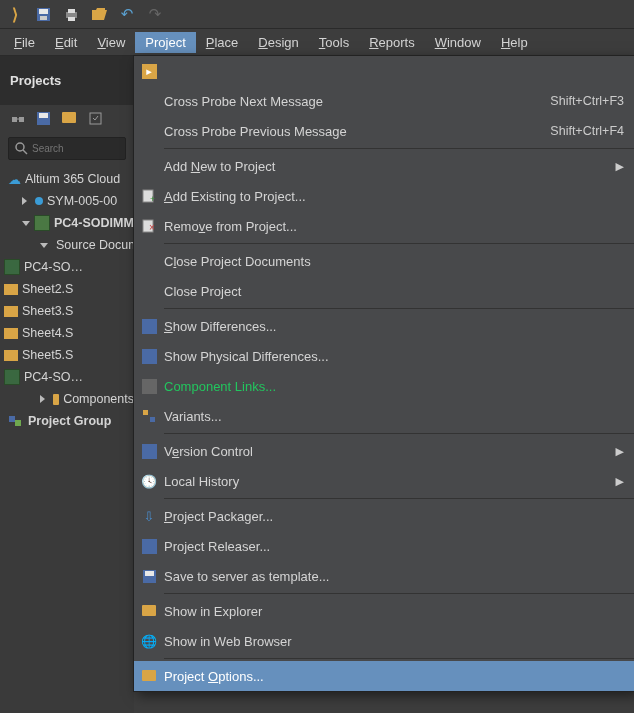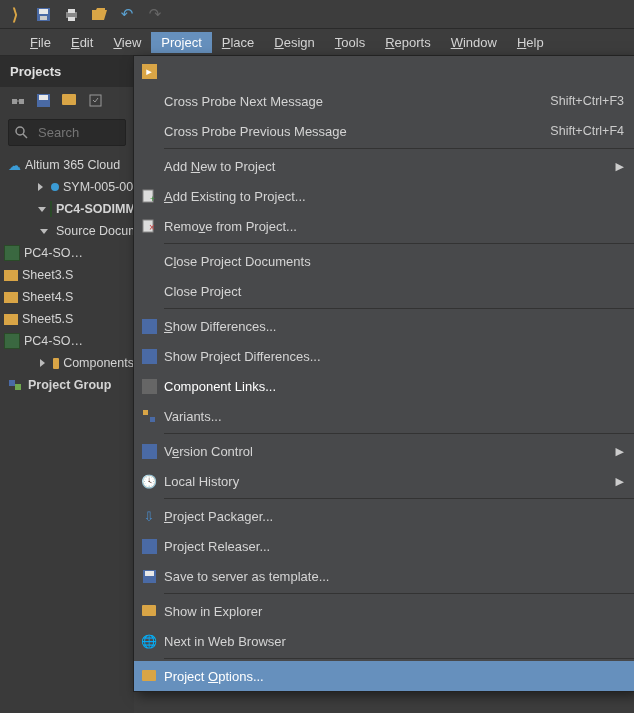--- a/index.html
+++ b/index.html
@@ -1,54 +1,54 @@
 <!DOCTYPE html>
 <html><head>
 <meta charset="utf-8">
 <style>
   html,body{margin:0;padding:0;font-family:"Segoe UI",Tahoma,sans-serif;font-size:13px;background:#3d3d3d;color:#d4d4d4;overflow:hidden;width:634px;height:713px}
   .toolbar{height:28px;background:#3d3d3d;display:flex;align-items:center;padding:0 6px;gap:10px;border-bottom:1px solid #2a2a2a}
   .toolbar .tb-btn{display:flex;align-items:center;justify-content:center;width:18px;height:18px;color:#c8c8c8}
   .toolbar .logo{color:#d9a546;font-weight:bold;font-size:16px}
-  .menubar{height:26px;background:#3d3d3d;display:flex;align-items:center;padding:0 20px;border-bottom:1px solid #2a2a2a}
+  .menubar{height:26px;background:#3d3d3d;display:flex;align-items:center;padding:0 4px;border-bottom:1px solid #2a2a2a}
   .menubar .mi{padding:3px 10px;cursor:default}
   .menubar .mi.active{background:#6690bd;color:#fff}
   .menubar .mi u{text-decoration:underline}
-  .panel-hdr{background:#2d2d2d;color:#e0e0e0;font-weight:600;padding:8px 10px;font-size:13px}
+  .panel-hdr{background:#2d2d2d;color:#e0e0e0;font-weight:600;padding:17px 10px;font-size:13px}
   .main{display:flex;height:calc(100% - 54px)}
   .sidebar{width:134px;background:#3a3a3a;display:flex;flex-direction:column;overflow:hidden}
   .sb-tools{display:flex;gap:10px;padding:6px 10px;align-items:center}
   .sb-tools .ic{width:16px;height:16px}
   .search{margin:4px 8px;background:#2a2a2a;border:1px solid #222;border-radius:2px;display:flex;align-items:center;padding:4px 6px;color:#aaa}
-  .search input{background:transparent;border:none;outline:none;color:#84cc16;font-size:13px;width:70px;margin-left:8px}
+  .search input{background:transparent;border:none;outline:none;color:#84cc16;font-size:10px;width:70px;margin-left:2px}
   .tree{padding:4px 0;font-size:12.5px;white-space:nowrap}
   .tree .row{display:flex;align-items:center;height:22px;padding-left:4px;gap:4px}
   .tree .ind1{padding-left:8px}
-  .tree .ind2{padding-left:38px}
+  .tree .ind2{padding-left:22px}
   .tree .ind3{padding-left:40px}
   .tree .ind4{}
   .tree .sel{background:#6690bd;color:#fff}
   .caret{width:0;height:0;border-left:4px solid transparent;border-right:4px solid transparent;border-top:5px solid #bbb;display:inline-block}
   .caret.r{border-top:4px solid transparent;border-bottom:4px solid transparent;border-left:5px solid #bbb}
   .folder{display:inline-block;width:14px;height:11px;background:#d9a546;border-radius:1px;position:relative}
   .folder.g{background:#6fa84f}
   .doc{display:inline-block;width:14px;height:14px;background:#4a7843;border:1px solid #2a4a28}
   .sch{display:inline-block;width:14px;height:11px;background:#d9a546;position:relative}
   .cloud{color:#3b9cd6;font-size:13px}
   .dot{width:8px;height:8px;border-radius:50%;background:#3b9cd6}
   .dropdown{position:absolute;left:133px;top:55px;width:500px;background:#48494b;border:1px solid #222;box-shadow:4px 4px 12px rgba(0,0,0,0.5)}
   .dropdown .drow{display:flex;align-items:center;height:30px;padding:0 10px 0 0}
   .dropdown .drow.hl{background:#6690bd;color:#fff}
   .dropdown .icol{width:30px;display:flex;align-items:center;justify-content:center;flex-shrink:0}
   .dropdown .lbl{flex:1;white-space:nowrap;overflow:hidden;text-overflow:ellipsis}
   .dropdown .lbl u{text-decoration:underline}
   .dropdown .sc{color:#ccc;font-size:12.5px;margin-left:24px}
   .dropdown .sub{color:#ccc;font-size:11px;margin-left:10px}
   .dropdown .sep{height:1px;background:#333;margin:2px 0 2px 30px}
-  .dropdown .disabled{color:#ffffff}
+  .dropdown .disabled{color:#22c55e}
   .sq{width:15px;height:15px;display:flex;align-items:center;justify-content:center;font-size:11px;color:#fff}
   svg{display:block}
 </style>
 </head>
 <body>
 
 <div class="toolbar">
   <span class="tb-btn logo">⟩</span>
   <span class="tb-btn">
       <svg width="15" height="15">
@@ -137,20 +137,24 @@
           <span class="caret"></span>
           <span class="folder g"></span>
           <span>Source Documents</span>
         </div>
       <div class="row ind4">
           <span class="doc" style="background:#3a6840"></span>
           <span>PC4-SO…</span>
         </div>
       <div class="row ind4">
           <span class="sch"></span>
+          <span>Sheet2.S</span>
+        </div>
+      <div class="row ind4">
+          <span class="sch"></span>
           <span>Sheet3.S</span>
         </div>
       <div class="row ind4">
           <span class="sch"></span>
           <span>Sheet4.S</span>
         </div>
       <div class="row ind4">
           <span class="sch"></span>
           <span>Sheet5.S</span>
         </div>
@@ -231,21 +235,21 @@
   <div class="drow">
       <span class="icol">
         <span class="sq" style="background:#4a6aa5"></span>
       </span>
       <span class="lbl"><u>S</u>how Differences...</span>
     </div>
   <div class="drow">
       <span class="icol">
         <span class="sq" style="background:#4a6aa5"></span>
       </span>
-      <span class="lbl">Show Project Differences...</span>
+      <span class="lbl">Show Physical Differences...</span>
     </div>
   <div class="drow disabled">
       <span class="icol">
         <span class="sq" style="background:#666"></span>
       </span>
       <span class="lbl">Component Links...</span>
     </div>
   <div class="drow">
       <span class="icol">
         <span>
@@ -300,21 +304,21 @@
   <div class="drow">
       <span class="icol">
         <span><span class="folder"></span></span>
       </span>
       <span class="lbl">Show in Explorer</span>
     </div>
   <div class="drow">
       <span class="icol">
         <span style="color:#4a8ac8">🌐</span>
       </span>
-      <span class="lbl">Next in Web Browser</span>
+      <span class="lbl">Show in Web Browser</span>
     </div>
   <div class="sep"></div>
   <div class="drow hl">
       <span class="icol">
         <span><span class="folder"></span></span>
       </span>
       <span class="lbl">Project <u>O</u>ptions...</span>
     </div>
 </div>
 

